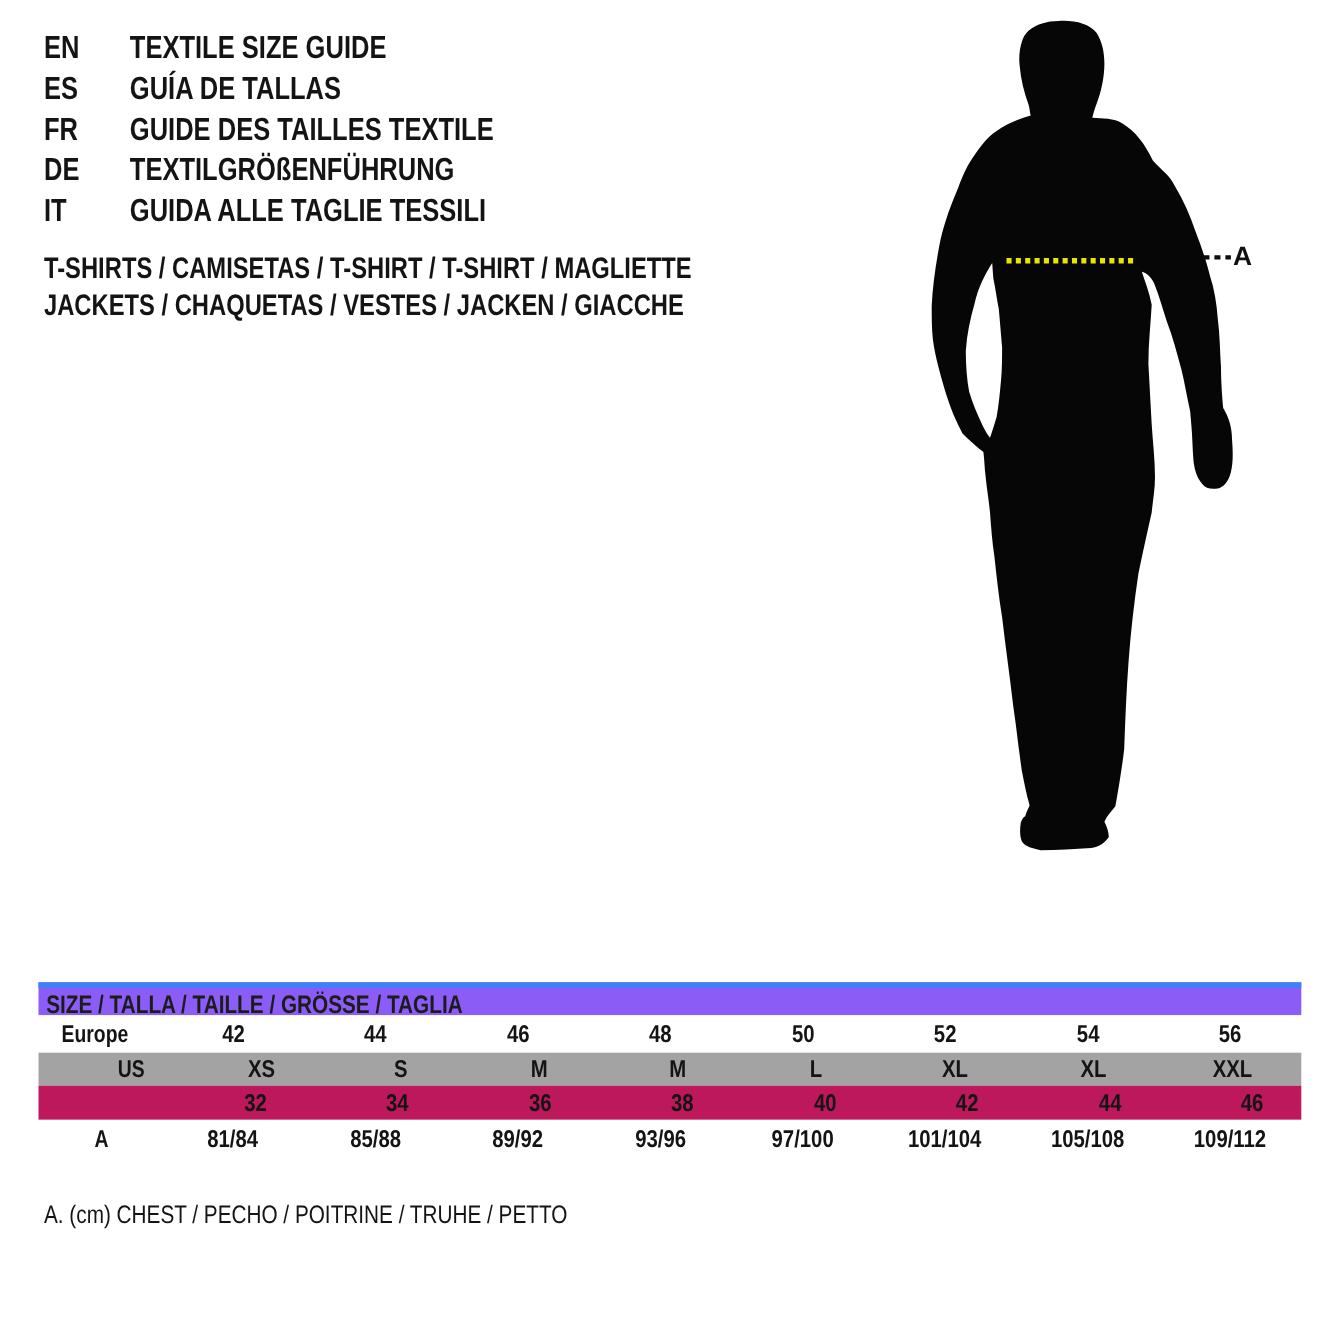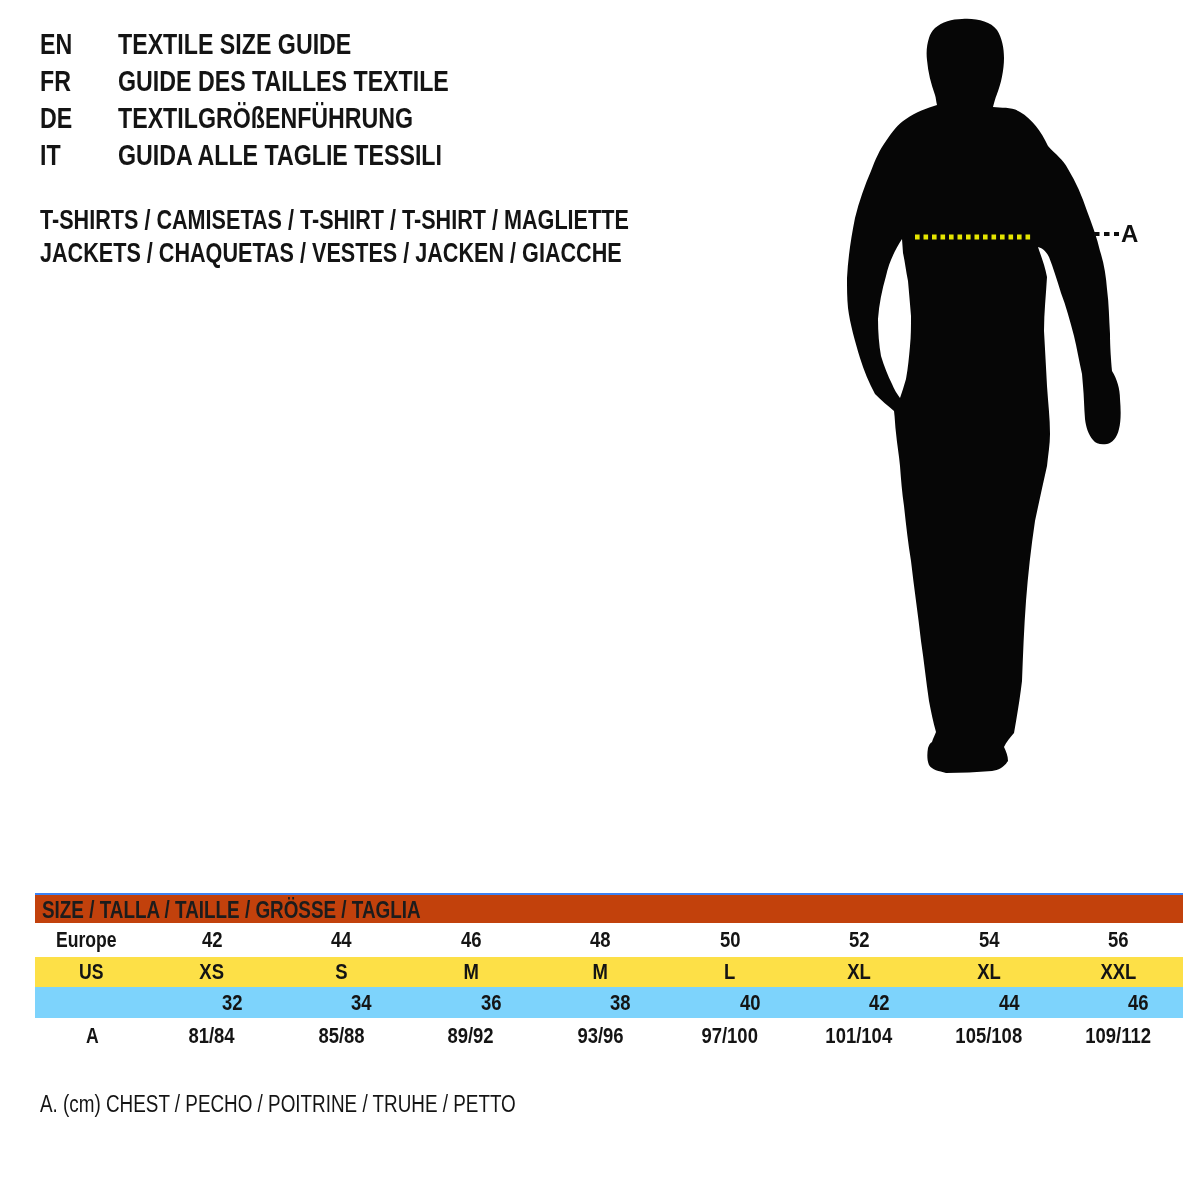--- a/index.html
+++ b/index.html
@@ -11,55 +11,58 @@
   .cond{display:inline-block;transform:scaleX(0.80);transform-origin:0 50%;white-space:nowrap;}
   .cond-c{display:inline-block;transform:scaleX(0.84);transform-origin:50% 50%;white-space:nowrap;}
 
   
   .lang-list{position:absolute;left:40px;top:26px;}
   .lang-row{height:37px;line-height:37px;font-size:29px;font-weight:bold;}
   .lang-code{width:78px;display:inline-block;vertical-align:top;}
   .lang-label{vertical-align:top;}
 
   
-  .categories{position:absolute;left:40px;top:204px;}
+  .categories{position:absolute;left:40px;top:228px;}
   .cat-line{height:33px;line-height:33px;font-size:27px;font-weight:bold;}
 
   
   .figure-svg{position:absolute;left:820px;top:0px;width:380px;height:800px;}
   .measure-label{position:absolute;left:1121px;top:220px;font-size:24px;font-weight:bold;color:#101010;}
 
   
   .section-heading{position:absolute;left:40px;top:841px;font-size:23px;font-weight:bold;height:26px;line-height:26px;}
 
   
   .size-table{position:absolute;left:35px;top:893px;width:1148px;}
   .table-header{
-    height:30px;line-height:30px;background:#c2410c;border-top:2px solid #3b82f6;
+    height:30px;line-height:30px;background:#8b5cf6;border-top:5px solid #3b82f6;
     padding-left:7px;font-size:23px;font-weight:bold;color:#1c1c1c;box-sizing:border-box;
   }
   .trow{display:grid;grid-template-columns:112px repeat(8,1fr);align-items:center;}
   .trow .tlabel{padding-left:6px;text-align:center;font-size:22px;font-weight:bold;}
   .trow .tcell{text-align:center;font-size:22px;font-weight:bold;}
   .r1{height:34px;line-height:34px;background:#ffffff;}
-  .r2{height:30px;line-height:30px;background:#fde047;}
-  .r3{height:31px;line-height:31px;background:#7dd3fc;gap:40px;}
+  .r2{height:30px;line-height:30px;background:#a3a3a3;padding-left:28px;}
+  .r3{height:31px;line-height:31px;background:#be185d;gap:40px;}
   .r4{height:35px;line-height:35px;background:#ffffff;}
 
   
   .footnote{position:absolute;left:40px;top:1091px;font-size:23px;font-weight:normal;height:26px;line-height:26px;}
 </style>
 </head>
 <body>
 
 <div class="page">
 
   <div class="lang-list">
     <div class="lang-row">
       <span class="lang-code"><span class="cond">EN</span></span><span class="lang-label"><span class="cond">TEXTILE SIZE GUIDE</span></span>
+    </div>
+    <div class="lang-row">
+      <span class="lang-code"><span class="cond">ES</span></span><span class="lang-label"><span class="cond">GUÍA DE TALLAS</span></span>
     </div>
     <div class="lang-row">
       <span class="lang-code"><span class="cond">FR</span></span><span class="lang-label"><span class="cond">GUIDE DES TAILLES TEXTILE</span></span>
     </div>
     <div class="lang-row">
       <span class="lang-code"><span class="cond">DE</span></span><span class="lang-label"><span class="cond">TEXTILGRÖßENFÜHRUNG</span></span>
     </div>
     <div class="lang-row">
       <span class="lang-code"><span class="cond">IT</span></span><span class="lang-label"><span class="cond">GUIDA ALLE TAGLIE TESSILI</span></span>
     </div>

